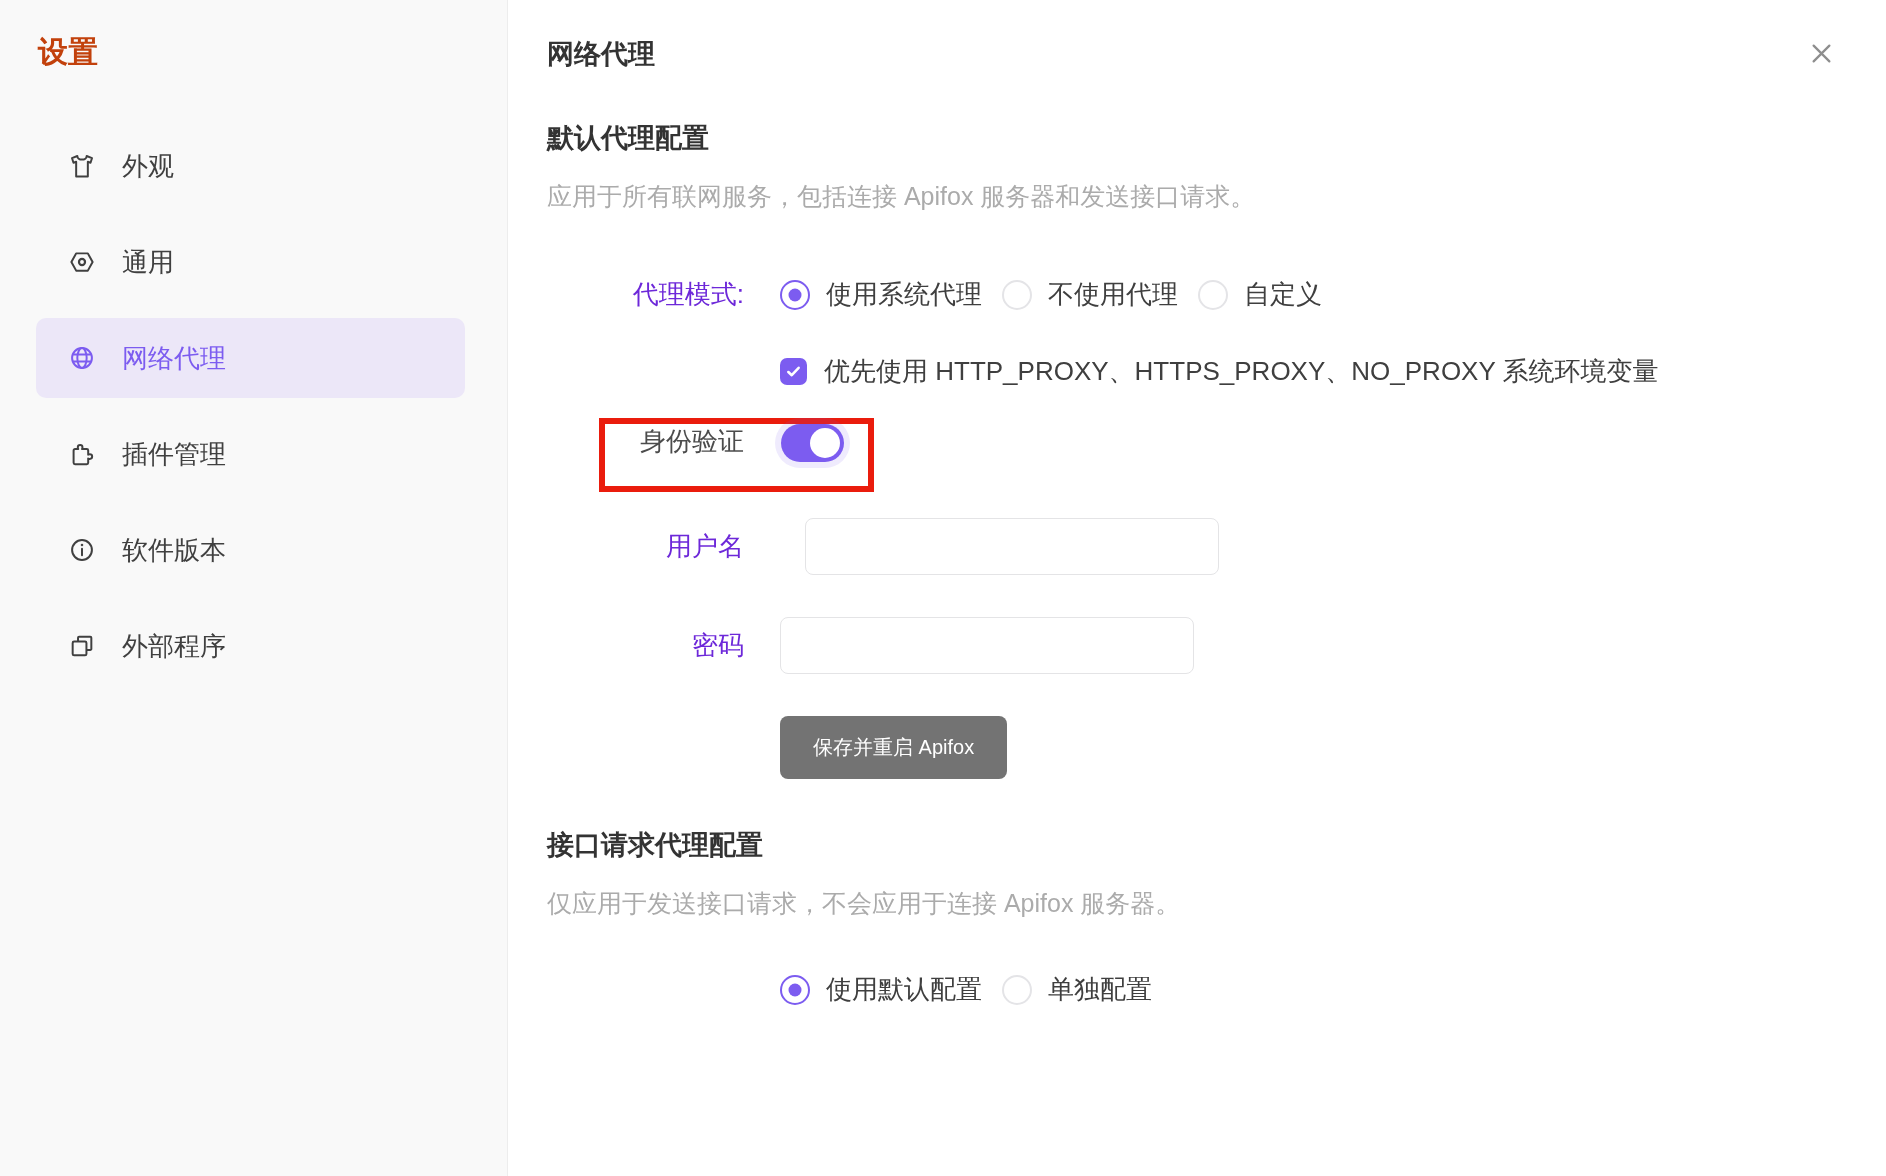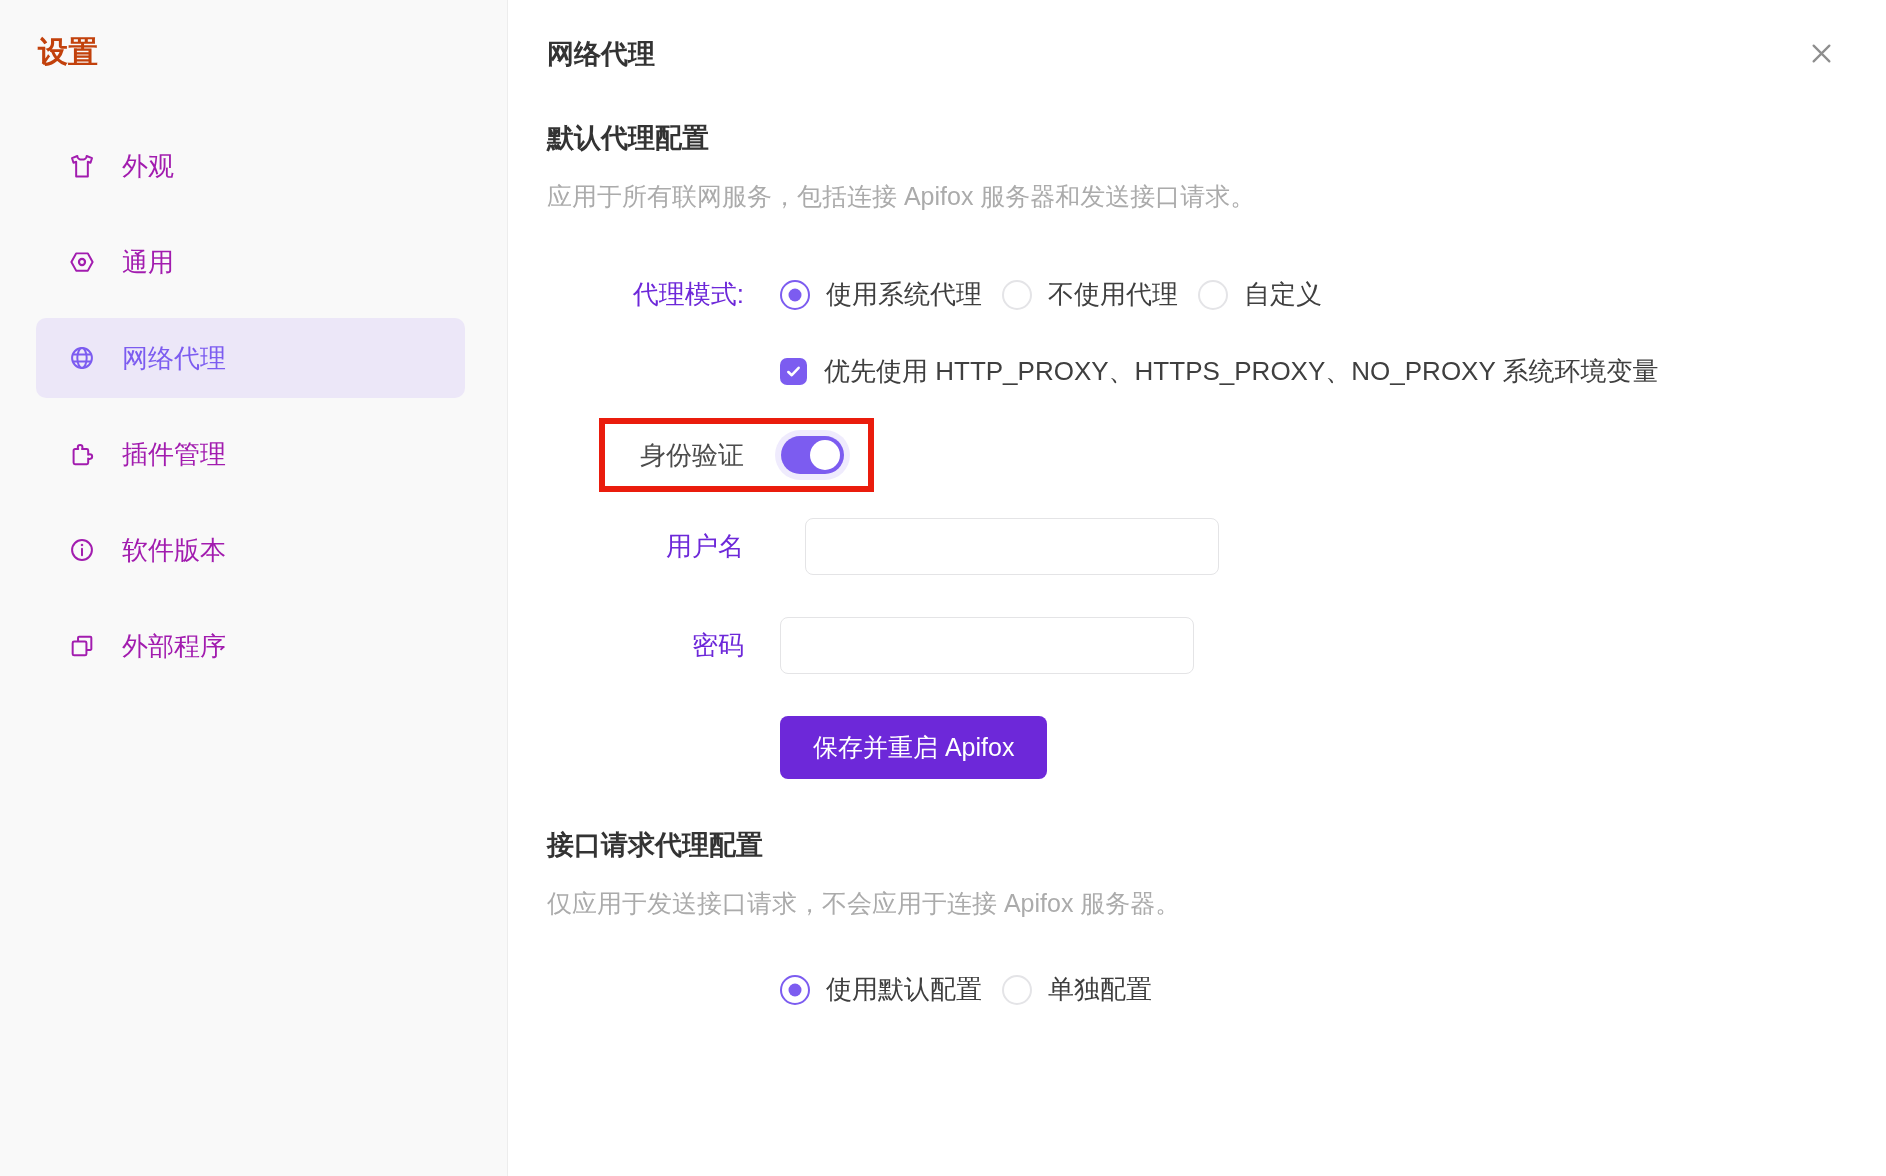--- a/index.html
+++ b/index.html
@@ -17,21 +17,21 @@
     padding-top:34px;
   }
   .sidebar-title {
     margin-left:38px; font-size:30px; font-weight:700; color:#c2410c;
     line-height:36px;
   }
   .nav { margin-top:56px; }
   .nav-item {
     height:80px; margin:0 42px 16px 36px; border-radius:10px;
     display:flex; align-items:center; padding-left:32px;
-    color:#a21caf; cursor:pointer;
+    color:#404040; cursor:pointer;
   }
   .nav-item.selected { background:#ece7f8; color:#7c5cf0; }
   .nicon { width:28px; height:28px; display:flex; align-items:center; }
   .nicon svg { width:28px; height:28px; display:block; }
   .nlabel { margin-left:26px; font-size:26px; }
 
   
   .panel { position:relative; flex:1; padding:30px 0 0 39px; background:#fff; }
   .panel-title { font-size:27px; font-weight:700; color:#333; margin-top:6px; }
   .close-btn {
@@ -76,21 +76,21 @@
     width:27px; height:27px; border-radius:7px; background:#7c5cf0;
     display:flex; align-items:center; justify-content:center;
     margin-right:17px; flex:0 0 27px;
   }
   .checkbox svg { width:19px; height:19px; }
 
   
   .auth-row { margin-top:0; }
   .redbox {
     margin-left:52px; width:275px; height:74px;
-    border:6px solid #ea1c0d; display:flex; align-items:center;
+    border:6px solid #ea1c0d; display:flex; align-items:flex-start;
     background:transparent;
   }
   .auth-label { width:139px; text-align:right; font-size:26px; color:#4c4c4c; }
   .toggle {
     margin-left:37px; width:63px; height:38px; border-radius:19px;
     background:#7c5cf0; position:relative; cursor:pointer; flex:0 0 63px;
     box-shadow:0 0 0 6px rgba(124,92,240,.12);
   }
   .toggle .knob {
     position:absolute; top:4px; right:4px; width:30px; height:30px;
@@ -99,22 +99,22 @@
 
   .row-input { margin-top:26px;gap:25px; }
   .row-input2 { margin-top:42px; }
   .tinput {
     width:414px; height:57px; border:1.5px solid #e4e4e6; border-radius:8px;
     background:#fff; font-size:25px; color:#333; padding:0 18px; outline:none;
     font-family:"Liberation Sans","DejaVu Sans",sans-serif;
   }
   .row-btn { margin-top:42px; }
   .save-btn {
-    height:63px; padding:8px 33px; background:#6d28d9; color:#fff;
-    border:none; border-radius:8px; font-size:25px; cursor:pointer;
+    height:63px; padding:8px 33px; background:#737373; color:#fff;
+    border:none; border-radius:8px; font-size:20px; cursor:pointer;
     font-family:"Liberation Sans","DejaVu Sans",sans-serif;
   }
   .row-radios2 { margin-top:52px; }
 </style>
 </head>
 <body>
 
 <div class="app">
 
   <aside class="sidebar">

